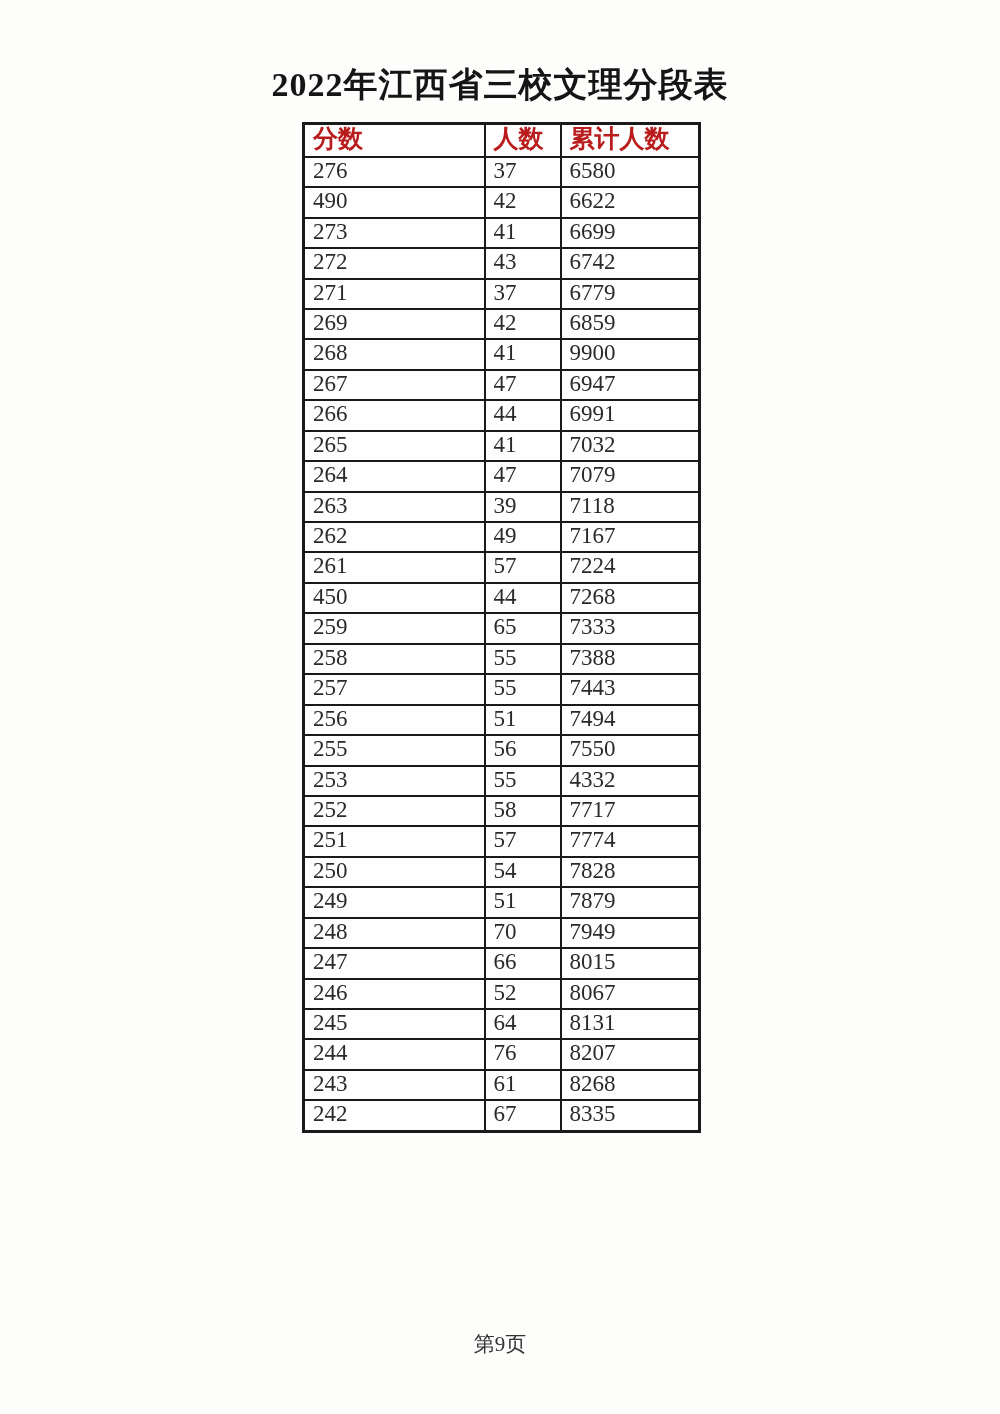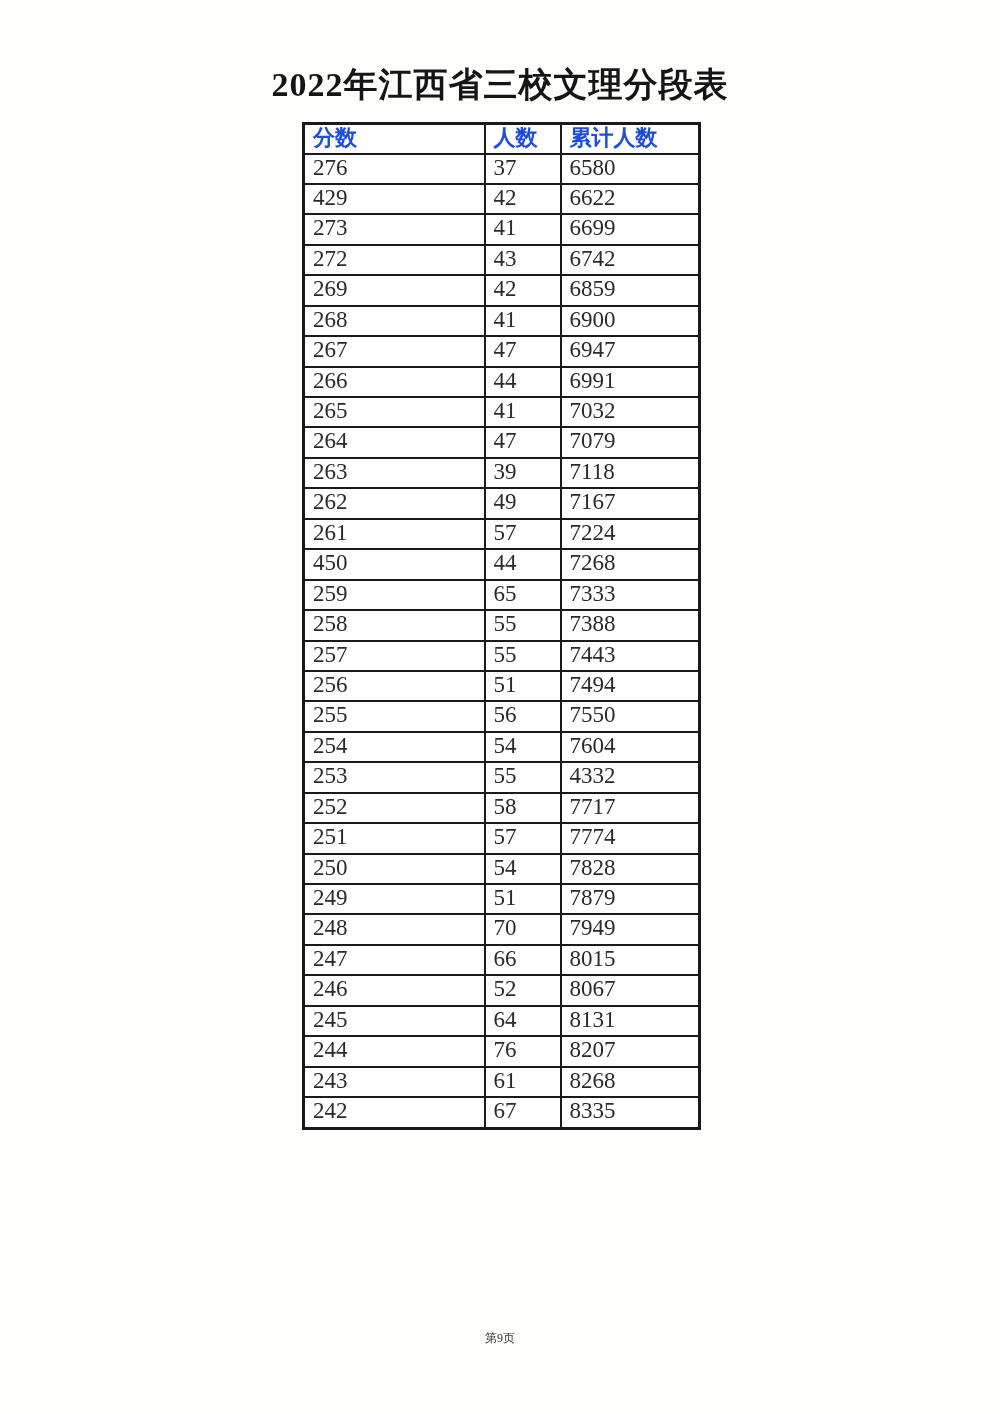--- a/index.html
+++ b/index.html
@@ -44,30 +44,30 @@
     line-height: 1.15;
     text-align: left;
     vertical-align: middle;
     background: #fefefe;
     color: #2a2a2a;
     white-space: nowrap;
     overflow: hidden;
   }
   .score-table th {
     font-weight: bold;
-    font-size: 22px;
-    color: #1d4ed8;
+    font-size: 25px;
+    color: #b91c1c;
   }
   .page-footer {
     position: absolute;
     top: 1330px;
     left: 0;
     width: 100%;
     text-align: center;
-    font-size: 12px;
+    font-size: 21px;
     color: #333333;
   }
 </style>
 </head>
 <body>
 
 <div class="page">
 
   <div class="doc-title">2022年江西省三校文理分段表</div>
 
@@ -84,43 +84,48 @@
         <th>累计人数</th>
       </tr>
     </thead>
     <tbody>
     <tr>
           <td>276</td>
           <td>37</td>
           <td>6580</td>
         </tr>
         <tr>
-          <td>429</td>
+          <td>490</td>
           <td>42</td>
           <td>6622</td>
         </tr>
         <tr>
           <td>273</td>
           <td>41</td>
           <td>6699</td>
         </tr>
         <tr>
           <td>272</td>
           <td>43</td>
           <td>6742</td>
         </tr>
         <tr>
+          <td>271</td>
+          <td>37</td>
+          <td>6779</td>
+        </tr>
+        <tr>
           <td>269</td>
           <td>42</td>
           <td>6859</td>
         </tr>
         <tr>
           <td>268</td>
           <td>41</td>
-          <td>6900</td>
+          <td>9900</td>
         </tr>
         <tr>
           <td>267</td>
           <td>47</td>
           <td>6947</td>
         </tr>
         <tr>
           <td>266</td>
           <td>44</td>
           <td>6991</td>
@@ -174,25 +179,20 @@
           <td>256</td>
           <td>51</td>
           <td>7494</td>
         </tr>
         <tr>
           <td>255</td>
           <td>56</td>
           <td>7550</td>
         </tr>
         <tr>
-          <td>254</td>
-          <td>54</td>
-          <td>7604</td>
-        </tr>
-        <tr>
           <td>253</td>
           <td>55</td>
           <td>4332</td>
         </tr>
         <tr>
           <td>252</td>
           <td>58</td>
           <td>7717</td>
         </tr>
         <tr>

